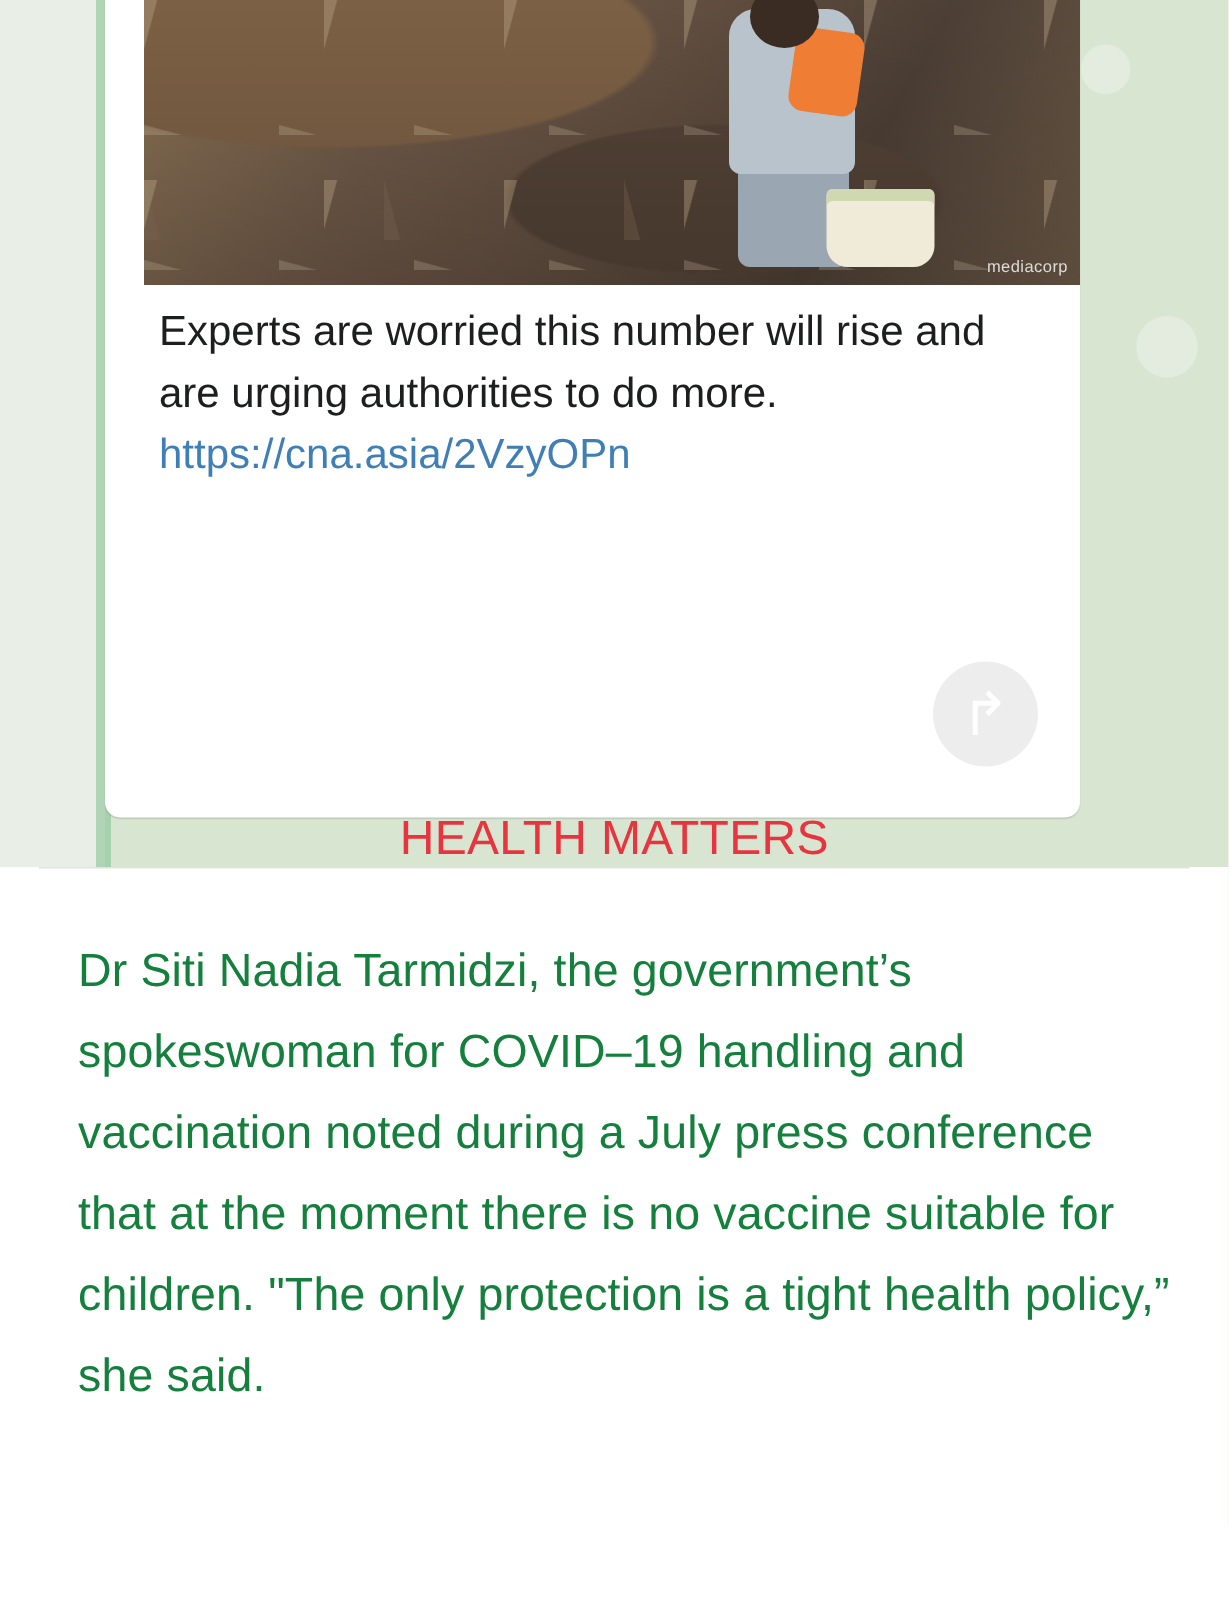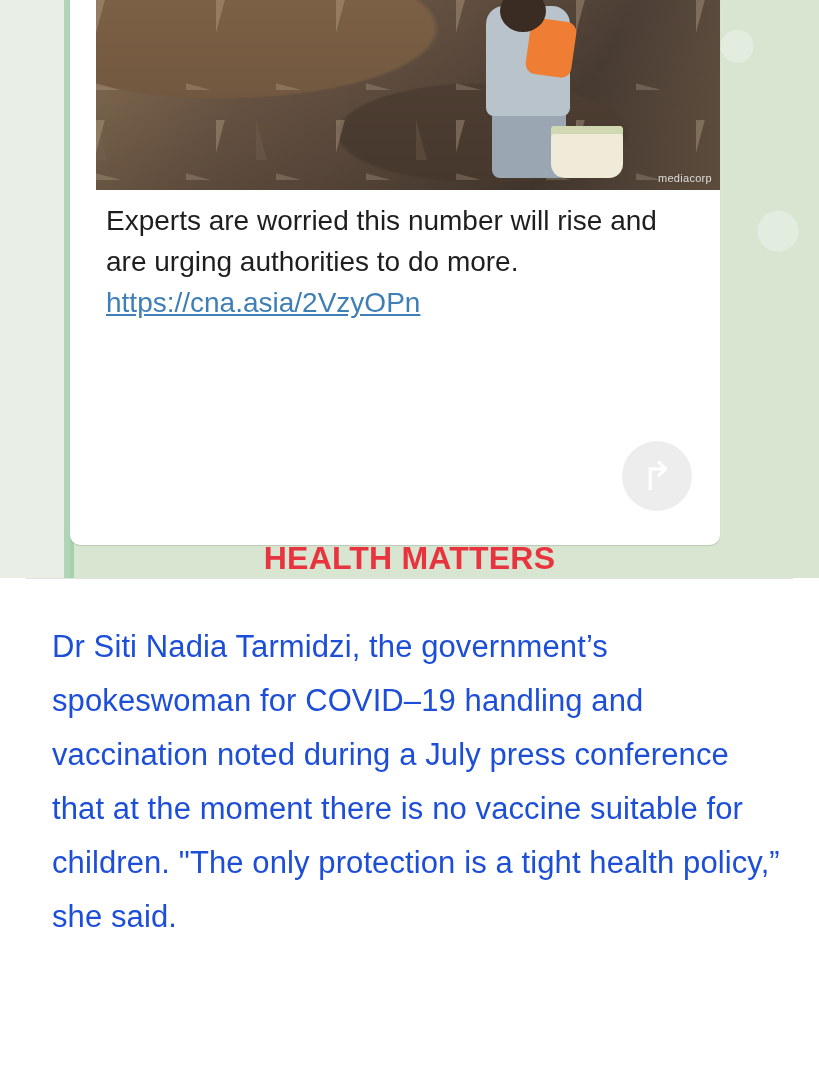--- a/index.html
+++ b/index.html
@@ -143,21 +143,20 @@
     width: 592px;
     color: #1d1f1f;
     font-size: 28px;
     line-height: 41px;
     font-family: "Liberation Sans", sans-serif;
   }
   .bubble-text p { margin: 0 0 28px 0; }
   .bubble-text p:last-child { margin-bottom: 0; }
   .bubble-link {
     color: #3f7fb5;
-    text-decoration: underline;
   }
 
   .fwd-arrow {
     position: absolute;
     right: 28px; bottom: 34px;
     width: 70px; height: 70px;
     border-radius: 50%;
     background: rgba(0,0,0,.07);
     color: rgba(255,255,255,.9);
     display: flex; align-items: center; justify-content: center;
@@ -165,40 +164,40 @@
   }
 
   
   .overlay-title {
     position: absolute;
     left: 0; right: 0;
     top: 540px;
     text-align: center;
     color: #e8343f;
     font-size: 32px;
-    font-weight: bold;
+    font-weight: normal;
     letter-spacing: .2px;
   }
 
   
   .divider {
     position: absolute;
     left: 26px; right: 26px;
     top: 578px;
     height: 1px;
     background: #e2e2e2;
   }
 
   
   .article {
     position: absolute;
     left: 52px;
     top: 620px;
     width: 730px;
-    color: #1d4ed8;
+    color: #15803d;
     font-family: "Liberation Sans", sans-serif;
     font-size: 31px;
     line-height: 54px;
     letter-spacing: .1px;
   }
 </style>
 </head>
 <body>
 
 <div class="chat-region">

